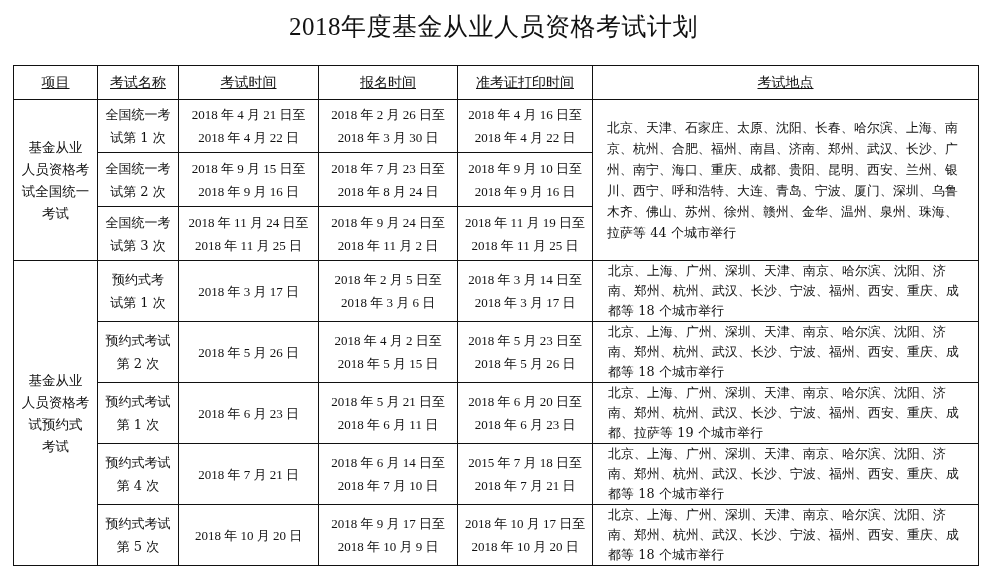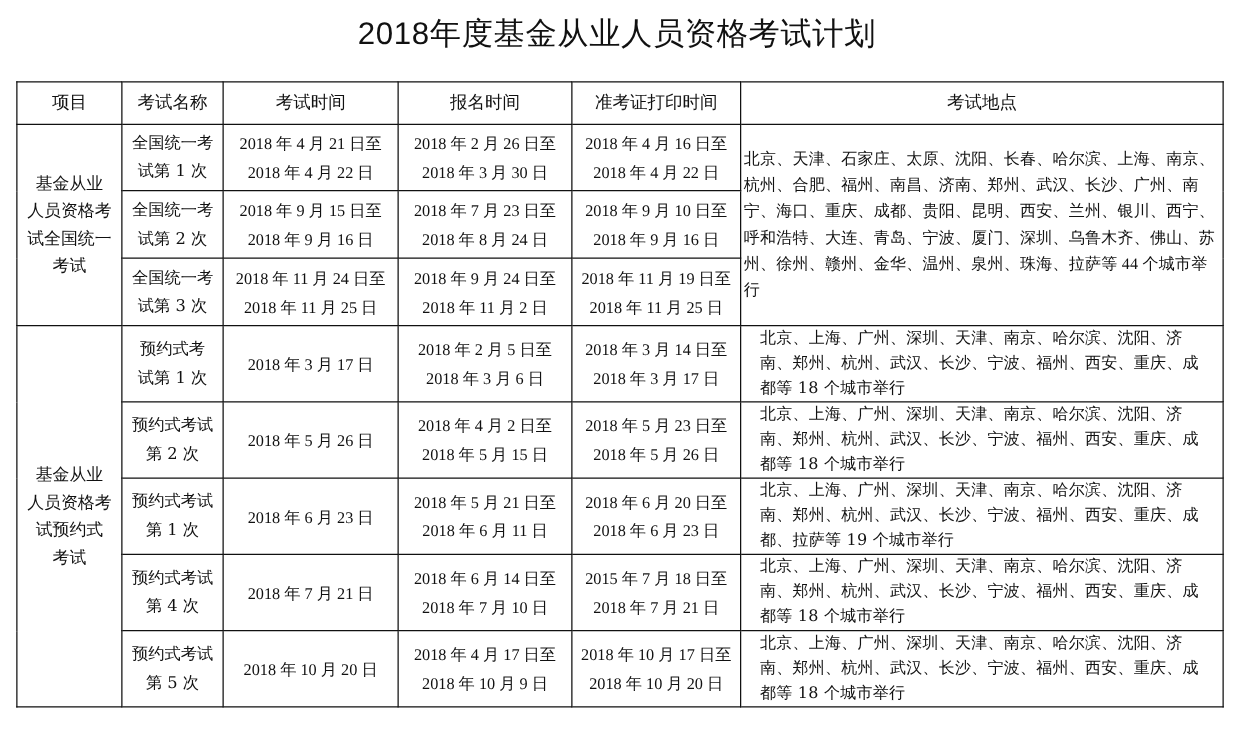--- a/index.html
+++ b/index.html
@@ -1,29 +1,29 @@
 <!DOCTYPE html>
 <html><head>
 <meta charset="utf-8">
 <style>
   html, body { margin: 0; padding: 0; background: #ffffff; }
   body { width: 987px; height: 583px; position: relative; overflow: hidden;
          font-family: "DejaVu Serif", "Liberation Serif", serif; color: #111; }
   .title { position: absolute; left: 0; top: 10px; width: 987px; text-align: center;
-           font-size: 25px; letter-spacing: 0.5px; font-family: Liberation Sans, sans-serif; }
+           font-size: 25px; letter-spacing: 0.5px; font-family: Liberation Serif, serif; }
   table { position: absolute; left: 13px; top: 65px; border-collapse: collapse;
           table-layout: fixed; width: 965px; }
   td, th { border: 1.5px solid #111; padding: 0; text-align: center; vertical-align: middle;
            font-weight: normal; font-size: 13px; line-height: 23px; }
-  th { height: 33px; font-size: 14px; font-family: "DejaVu Sans", sans-serif; }
+  th { height: 33px; font-size: 14px; font-family: "DejaVu Sans", sans-serif; text-decoration: underline; }
   .cat { font-size: 13.5px; line-height: 22px; padding: 0 3px; }
   .name { font-size: 13px; line-height: 23px; padding: 0 4px; }
   .date { font-size: 13px; line-height: 23px; font-family: Liberation Serif, serif; white-space: nowrap; }
   .loc { text-align: left; font-size: 12.8px; line-height: 20px; padding: 0 15px; letter-spacing: 0.2px; }
-  .loc-big { line-height: 21px; padding: 6px 2px; font-family: Liberation Serif, serif; }
+  .loc-big { line-height: 21px; padding: 6px 14px; }
 </style>
 </head>
 <body>
 
 <div class="title">2018年度基金从业人员资格考试计划</div>
 
 <table>
   <colgroup>
     <col style="width:84px">
       <col style="width:81px">
@@ -88,18 +88,18 @@
       <tr style="height:61px">
         <td class="name"><span>预约式考试</span><br><span>第 4 次</span></td>
         <td class="date"><span>2018 年 7 月 21 日</span></td>
         <td class="date"><span>2018 年 6 月 14 日至</span><br><span>2018 年 7 月 10 日</span></td>
         <td class="date"><span>2015 年 7 月 18 日至</span><br><span>2018 年 7 月 21 日</span></td>
         <td class="loc">北京、上海、广州、深圳、天津、南京、哈尔滨、沈阳、济南、郑州、杭州、武汉、长沙、宁波、福州、西安、重庆、成都等 18 个城市举行</td>
       </tr>
       <tr style="height:61px">
         <td class="name"><span>预约式考试</span><br><span>第 5 次</span></td>
         <td class="date"><span>2018 年 10 月 20 日</span></td>
-        <td class="date"><span>2018 年 4 月 17 日至</span><br><span>2018 年 10 月 9 日</span></td>
+        <td class="date"><span>2018 年 9 月 17 日至</span><br><span>2018 年 10 月 9 日</span></td>
         <td class="date"><span>2018 年 10 月 17 日至</span><br><span>2018 年 10 月 20 日</span></td>
         <td class="loc">北京、上海、广州、深圳、天津、南京、哈尔滨、沈阳、济南、郑州、杭州、武汉、长沙、宁波、福州、西安、重庆、成都等 18 个城市举行</td>
       </tr>
     </tbody>
 </table>
 
 </body></html>

